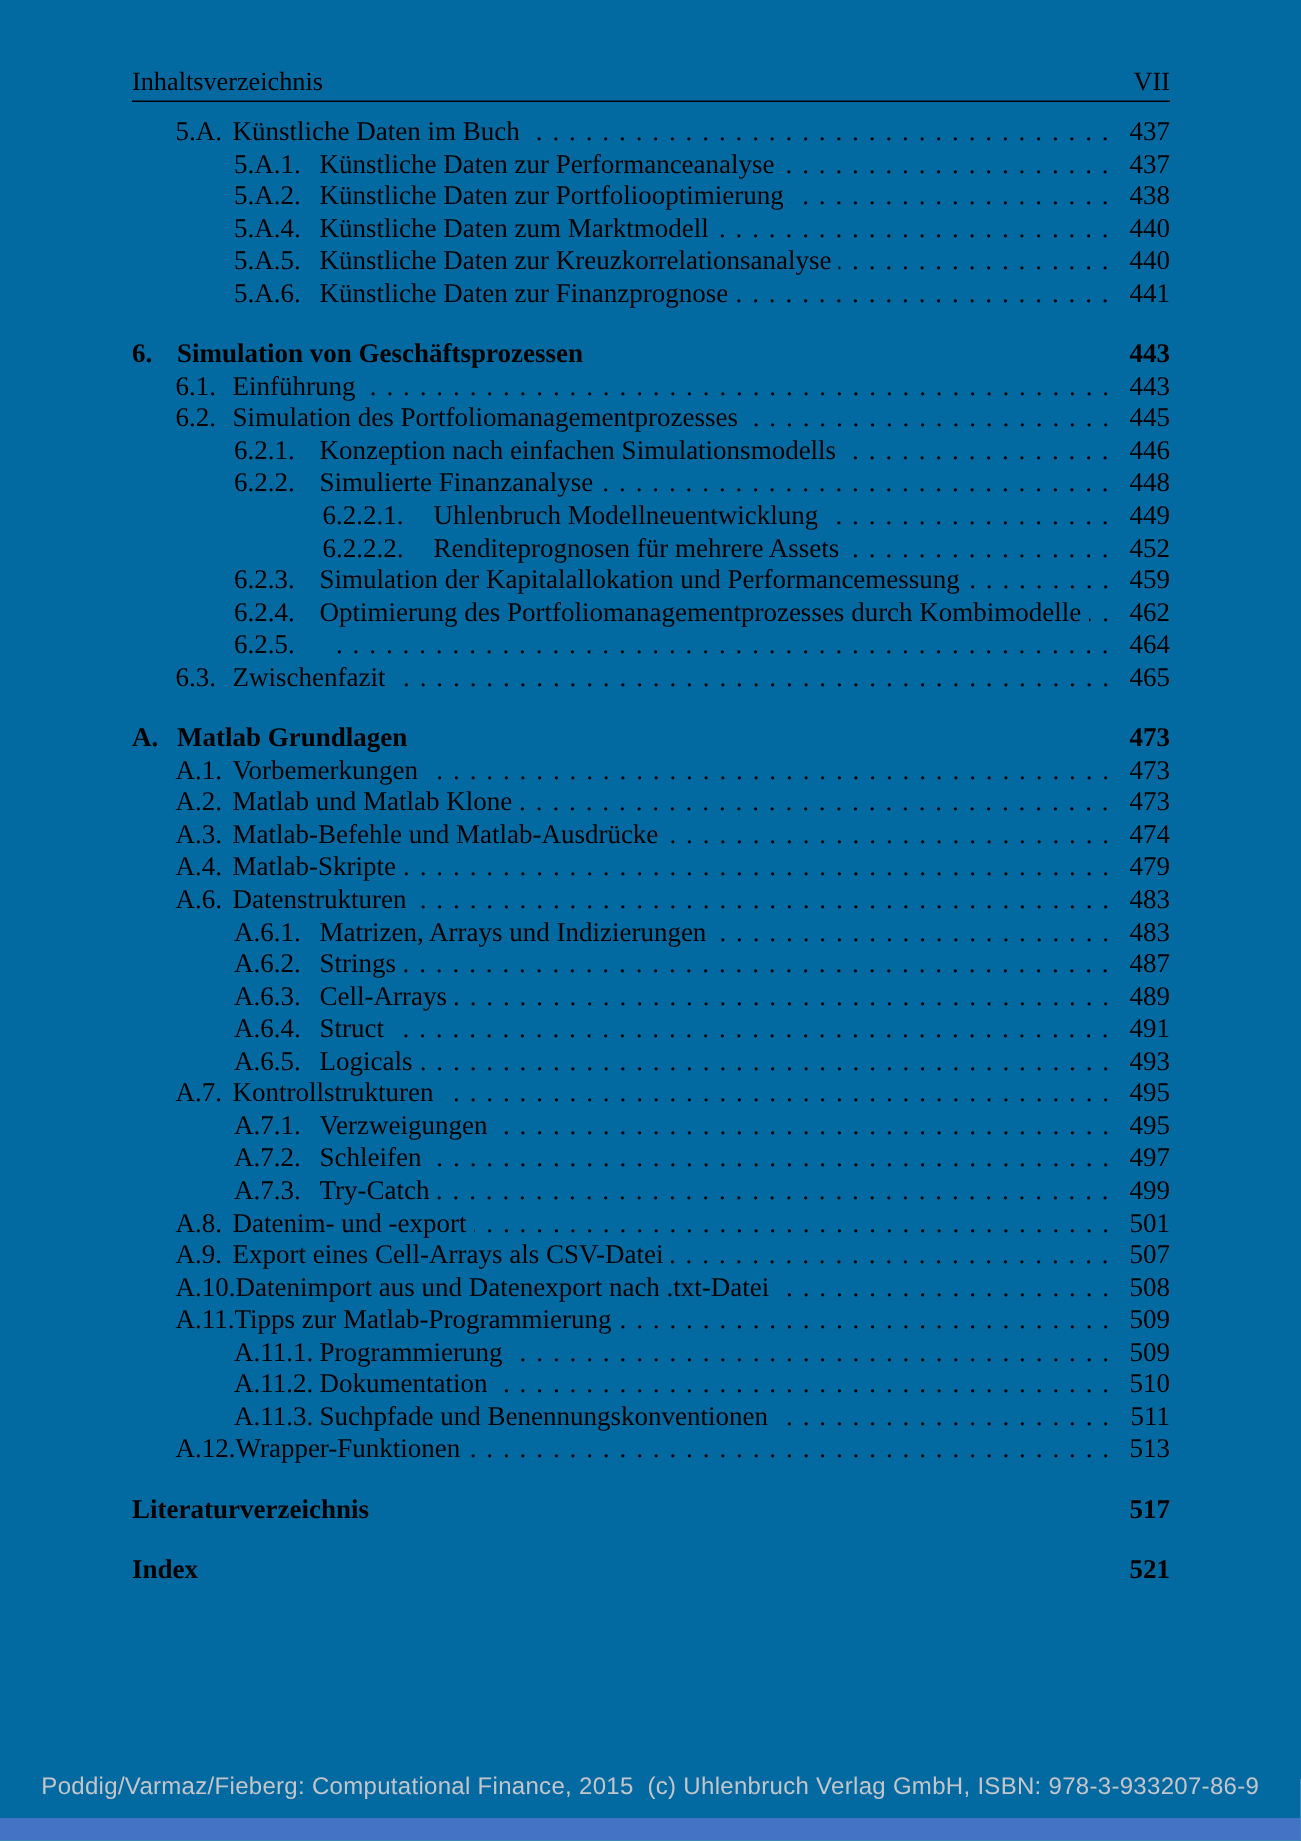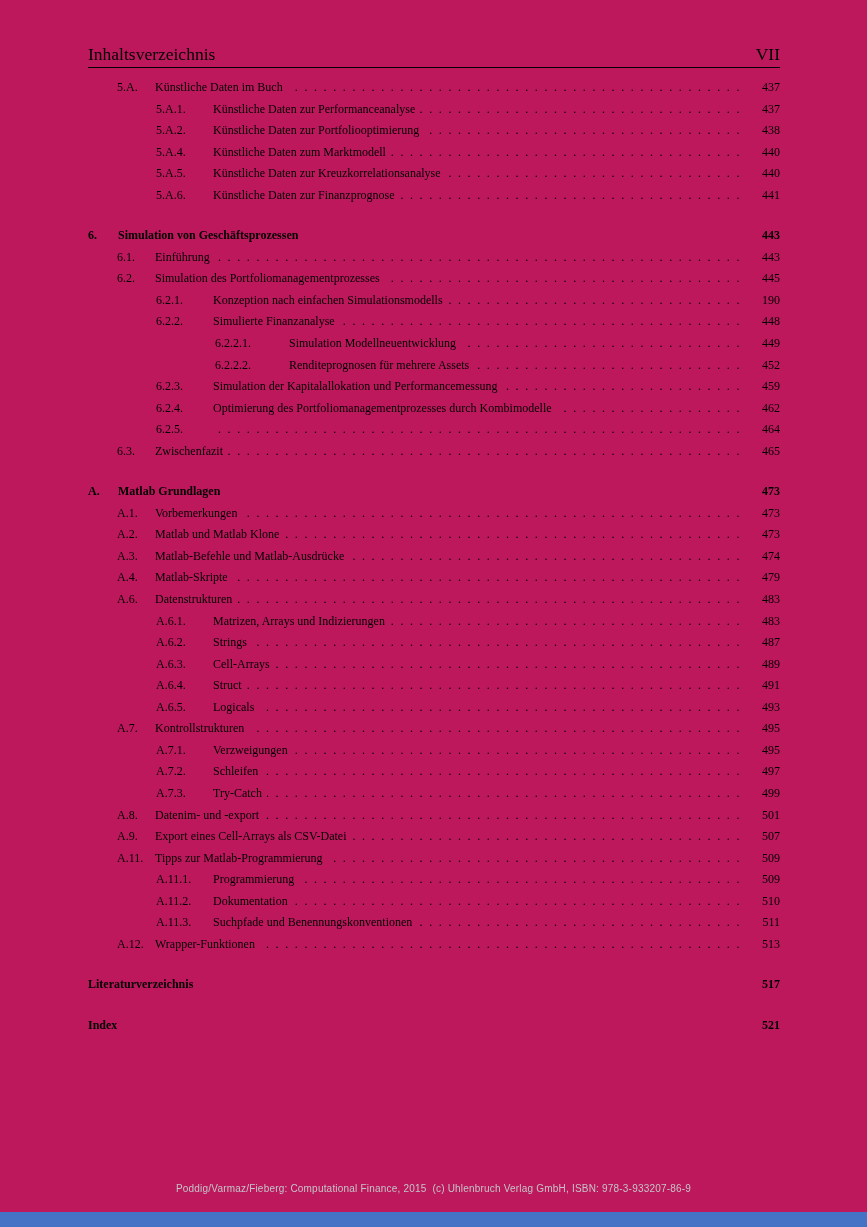--- a/index.html
+++ b/index.html
@@ -1,37 +1,37 @@
 <!DOCTYPE html>
 <html><head>
 <meta charset="utf-8">
 <style>
   html,body { margin:0; padding:0; }
   body {
     width:867px; height:1227px; background:#ffffff;
     font-family:"Liberation Serif", serif; color:#000;
   }
-  .page { position:relative; width:867px; height:1227px; overflow:hidden; background:#be185d; }
+  .page { position:relative; width:867px; height:1227px; overflow:hidden; background:#0369a1; }
 
   
   .header {
     position:absolute; left:88px; right:87px; top:44px;
     display:flex; justify-content:space-between; align-items:baseline;
     font-size:17.5px;
   }
   .header-rule {
     position:absolute; left:88px; right:87px; top:67px;
     height:1.3px; background:#000;
   }
 
   
   .toc { position:absolute; left:88px; right:87px; top:77px; }
   .row {
     display:flex; align-items:flex-end;
-    font-size:12px; line-height:21.55px; height:21.55px;
+    font-size:18px; line-height:21.55px; height:21.55px;
     white-space:nowrap;
   }
   .row .num   { flex:0 0 auto; white-space:nowrap; }
   .row .title { flex:0 1 auto; overflow:hidden; white-space:nowrap; }
   .row .dots  {
     flex:1 1 0; min-width:6px; overflow:hidden; white-space:nowrap;
     direction:rtl; margin:0 3px 0 5px;
   }
   .row .dots::after {
     content:"......................................................................";
@@ -45,21 +45,21 @@
   .lvl1 { padding-left:29px; }  .lvl1 .num { min-width:38px; }
   .lvl2 { padding-left:68px; }  .lvl2 .num { min-width:57px; }
   .lvl3 { padding-left:127px; } .lvl3 .num { min-width:74px; }
   .gap  { margin-top:19px; }
 
   
   .footer-text {
     position:absolute; left:0; right:0; top:1183px;
     text-align:center; white-space:pre;
     font-family:"Liberation Sans", sans-serif;
-    font-size:10px; color:#c2c5c9; letter-spacing:0.2px;
+    font-size:16px; color:#c2c5c9; letter-spacing:0.2px;
   }
   .accent-bar {
     position:absolute; left:0; right:0; bottom:0; height:15px;
     background:#4472c4;
   }
 </style>
 </head>
 <body>
 
 <div class="page">
@@ -122,31 +122,31 @@
       <div class="row lvl1">
       <span class="num">6.2.</span>
       <span class="title">Simulation des Portfoliomanagementprozesses</span>
       <span class="dots"></span>
       <span class="pg">445</span>
     </div>
       <div class="row lvl2">
       <span class="num">6.2.1.</span>
       <span class="title">Konzeption nach einfachen Simulationsmodells</span>
       <span class="dots"></span>
-      <span class="pg">190</span>
+      <span class="pg">446</span>
     </div>
       <div class="row lvl2">
       <span class="num">6.2.2.</span>
       <span class="title">Simulierte Finanzanalyse</span>
       <span class="dots"></span>
       <span class="pg">448</span>
     </div>
       <div class="row lvl3">
       <span class="num">6.2.2.1.</span>
-      <span class="title">Simulation Modellneuentwicklung</span>
+      <span class="title">Uhlenbruch Modellneuentwicklung</span>
       <span class="dots"></span>
       <span class="pg">449</span>
     </div>
       <div class="row lvl3">
       <span class="num">6.2.2.2.</span>
       <span class="title">Renditeprognosen für mehrere Assets</span>
       <span class="dots"></span>
       <span class="pg">452</span>
     </div>
       <div class="row lvl2">
@@ -268,20 +268,26 @@
       <span class="dots"></span>
       <span class="pg">501</span>
     </div>
       <div class="row lvl1">
       <span class="num">A.9.</span>
       <span class="title">Export eines Cell-Arrays als CSV-Datei</span>
       <span class="dots"></span>
       <span class="pg">507</span>
     </div>
       <div class="row lvl1">
+      <span class="num">A.10.</span>
+      <span class="title">Datenimport aus und Datenexport nach .txt-Datei</span>
+      <span class="dots"></span>
+      <span class="pg">508</span>
+    </div>
+      <div class="row lvl1">
       <span class="num">A.11.</span>
       <span class="title">Tipps zur Matlab-Programmierung</span>
       <span class="dots"></span>
       <span class="pg">509</span>
     </div>
       <div class="row lvl2">
       <span class="num">A.11.1.</span>
       <span class="title">Programmierung</span>
       <span class="dots"></span>
       <span class="pg">509</span>

